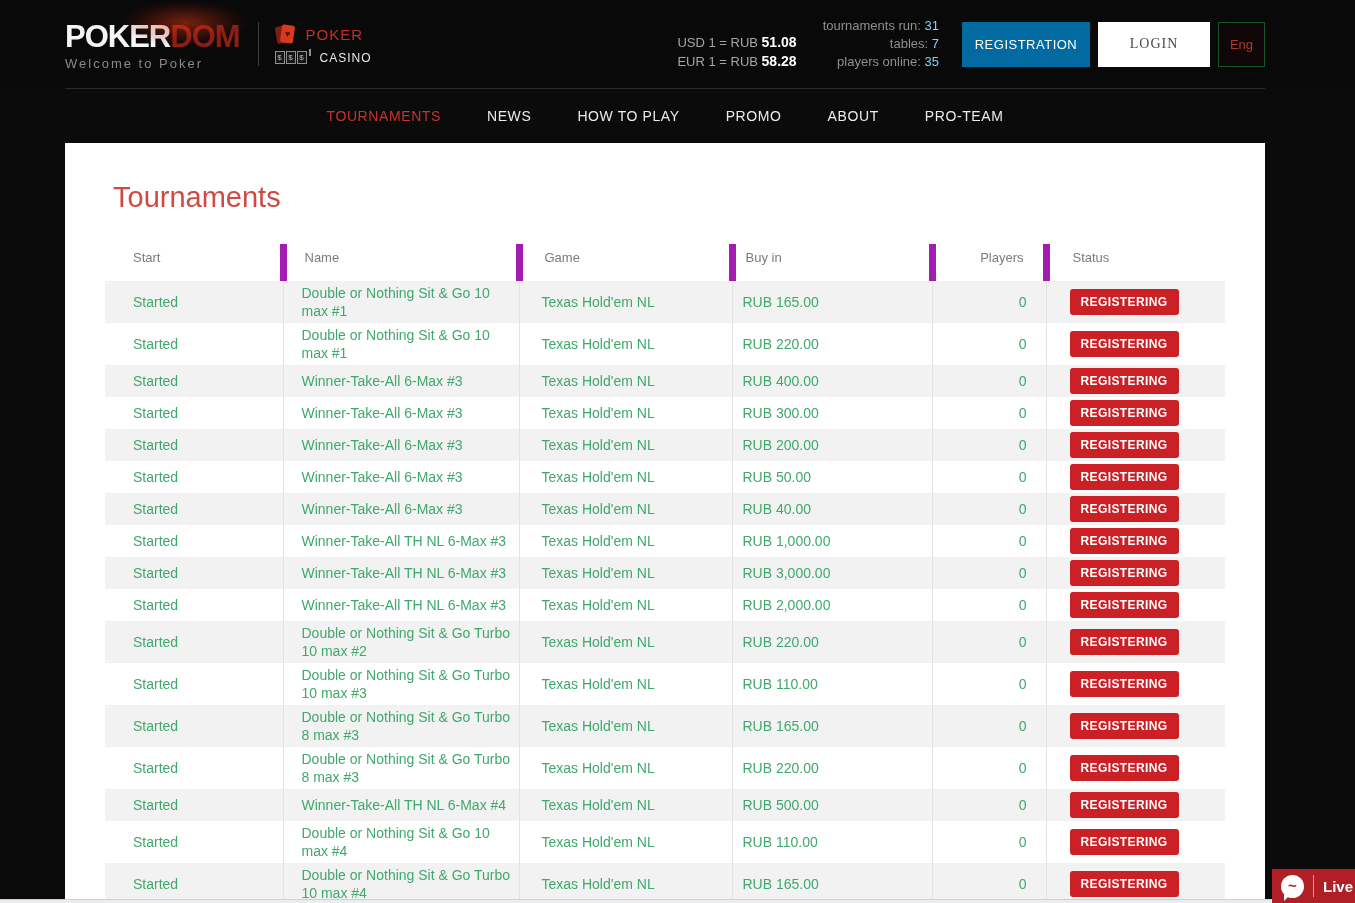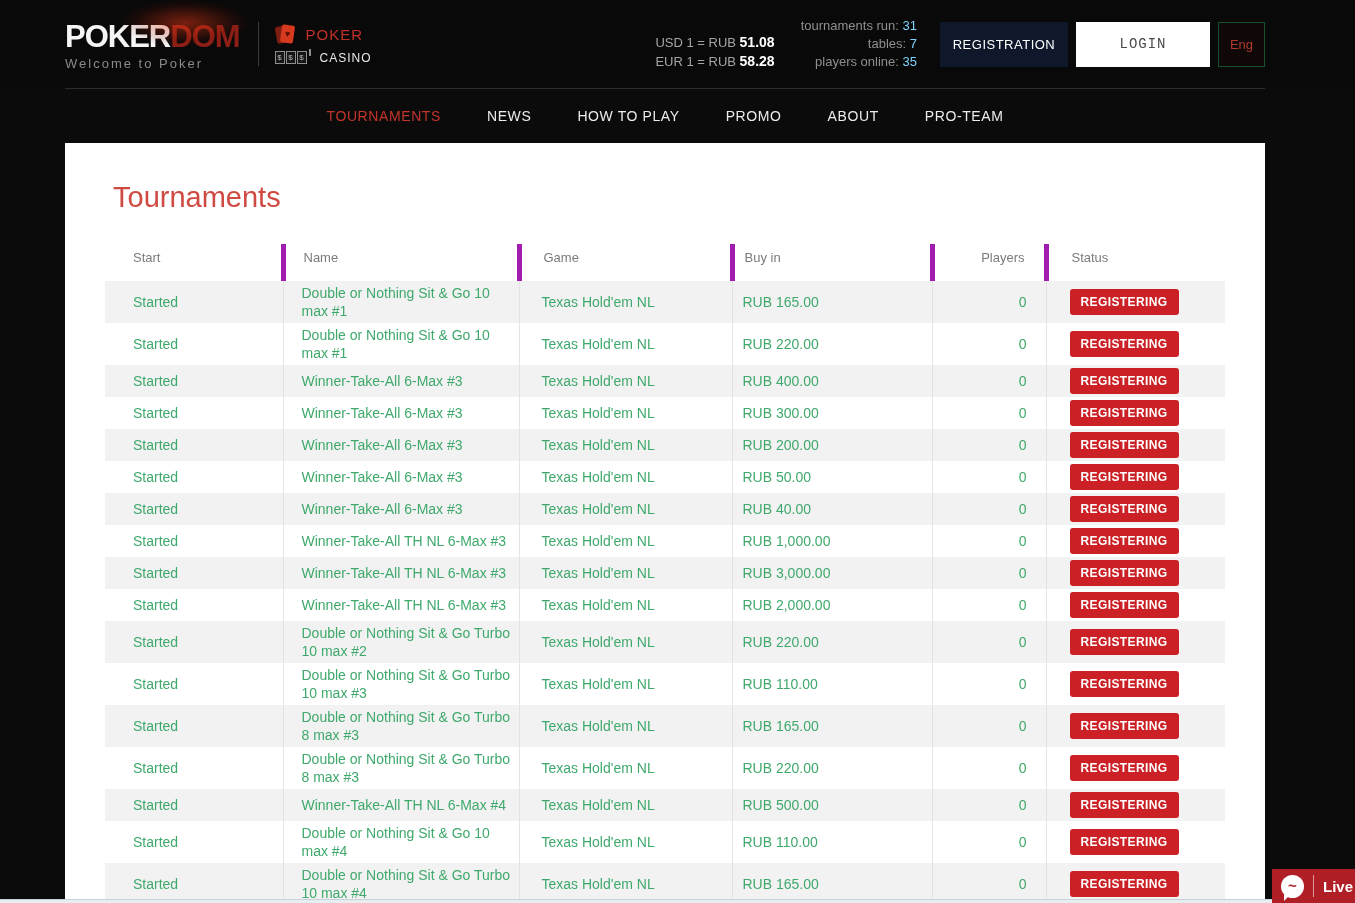--- a/index.html
+++ b/index.html
@@ -40,43 +40,43 @@
   .top-spacer { flex:1; }
 
   .rates-block { margin-right:26px; margin-top:16px; }
   .rate-line { font-size:13px; color:#a5a5a5; line-height:18px; white-space:nowrap;margin-left:12px; }
   .rate-value { color:#ffffff; font-weight:bold; font-size:14px; }
 
   .stats-block { text-align:right; margin-right:23px; }
   .stat-line { font-size:13px; color:#8f8f8f; line-height:18px; white-space:nowrap; }
   .stat-value { color:#7dd3fc; }
 
-  .registration-btn { width:128px; height:45px; background:#0f172a; border:none; color:#ffffff;
+  .registration-btn { width:128px; height:45px; background:#0369a1; border:none; color:#ffffff;
     font-size:13px; letter-spacing:.5px; cursor:pointer; font-family:inherit; }
-  .login-btn { width:134px; height:45px; background:#ffffff; border:none; color:#4a4a4a;
-    font-size:14px; letter-spacing:1px; margin-left:8px; cursor:pointer; font-family:Liberation Mono, monospace; }
+  .login-btn { width:112px; height:45px; background:#ffffff; border:none; color:#4a4a4a;
+    font-size:14px; letter-spacing:1px; margin-left:8px; cursor:pointer; font-family:Liberation Serif, serif; }
   .lang-btn { width:47px; height:45px; background:#100808; border:1px solid #14532d; color:#b03a2e;
     font-size:13px; margin-left:8px; cursor:pointer; font-family:inherit; }
 
   
   .nav-divider { position:absolute; top:88px; left:65px; width:1200px; height:1px; background:#2c2c2c; }
   .navbar { position:absolute; top:89px; left:65px; width:1200px; height:54px;
     display:flex; align-items:center; justify-content:center; gap:46px; background:#0b0b0b; }
   .nav-item { color:#ececec; font-size:14px; letter-spacing:.6px; text-decoration:none; cursor:pointer; }
   .nav-item.active { color:#c5352b; }
 
   
   .content { position:absolute; top:143px; left:65px; width:1200px; bottom:0; background:#ffffff; padding:38px 40px 0 40px; overflow:hidden; }
   .page-title { color:#cf4a42; font-size:29px; font-weight:300; margin:0 0 30px 8px; }
 
   table.tournaments { border-collapse:collapse; width:1120px; table-layout:fixed; }
   col.w0{width:178px} col.w1{width:236px} col.w2{width:213px} col.w3{width:200px} col.w4{width:114px} col.w5{width:179px}
 
   th { color:#7b7b7b; font-size:13px; font-weight:normal; text-align:left;
-    padding:6px 10px 16px 10px; border-right:5px solid #a21caf; vertical-align:top; }
+    padding:6px 10px 16px 10px; border-right:7px solid #a21caf; vertical-align:top; }
   th:last-child { border-right:none; }
   td { font-size:14px; color:#3fa96c; padding:3px 10px; height:30px; vertical-align:middle;
     line-height:18px; border-right:1px solid #e3e3e3; }
   td:last-child { border-right:none; }
   tbody tr:nth-child(odd) { background:#f2f2f2; }
 
   th.c0, td.c0 { padding-left:28px; }
   th.c1, td.c1 { padding-left:18px; padding-right:3px; }
   th.c2, td.c2 { padding-left:22px; }
   th.c3, td.c3 { text-align:left; padding-right:21px; }

